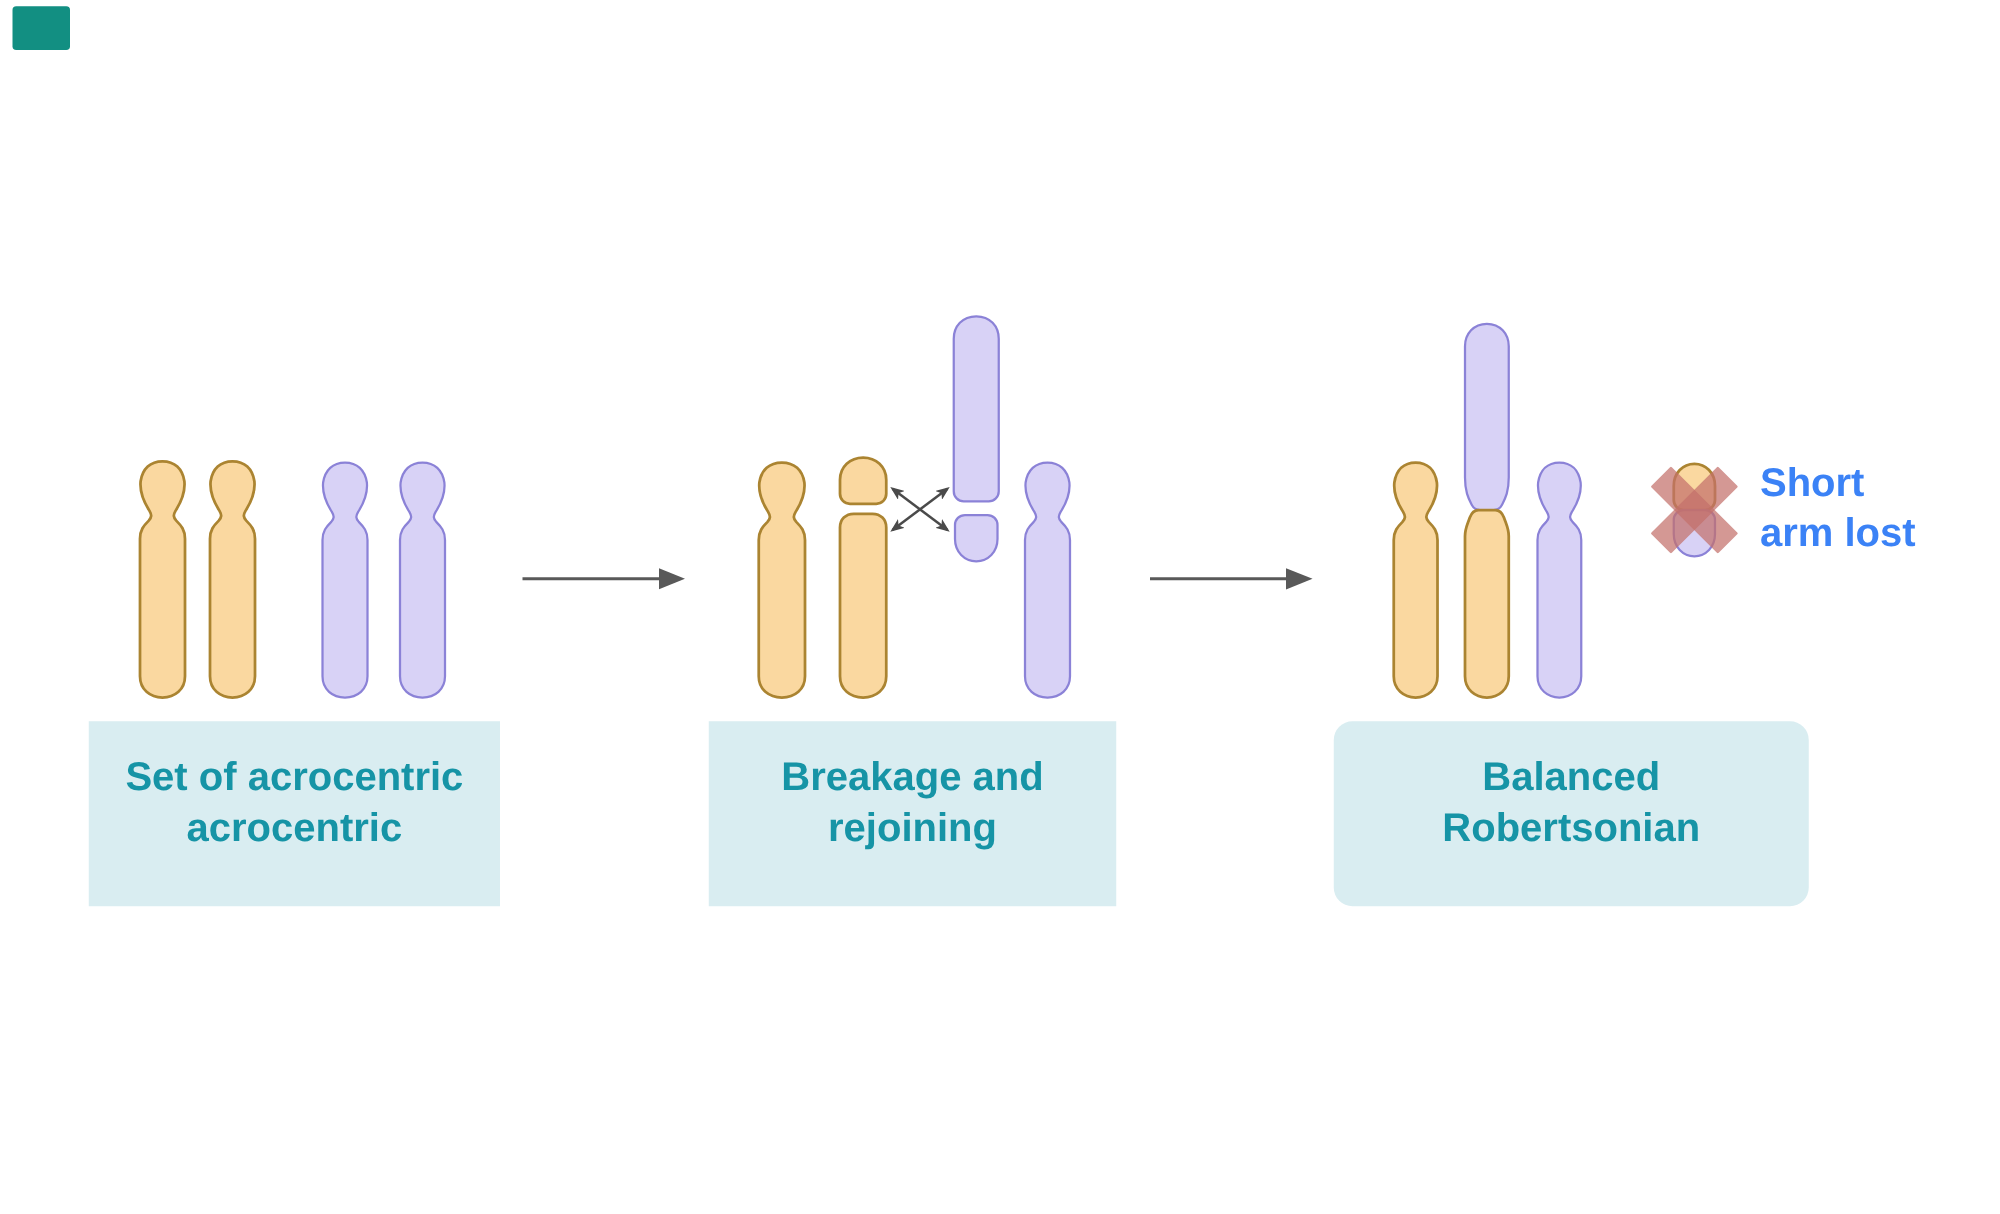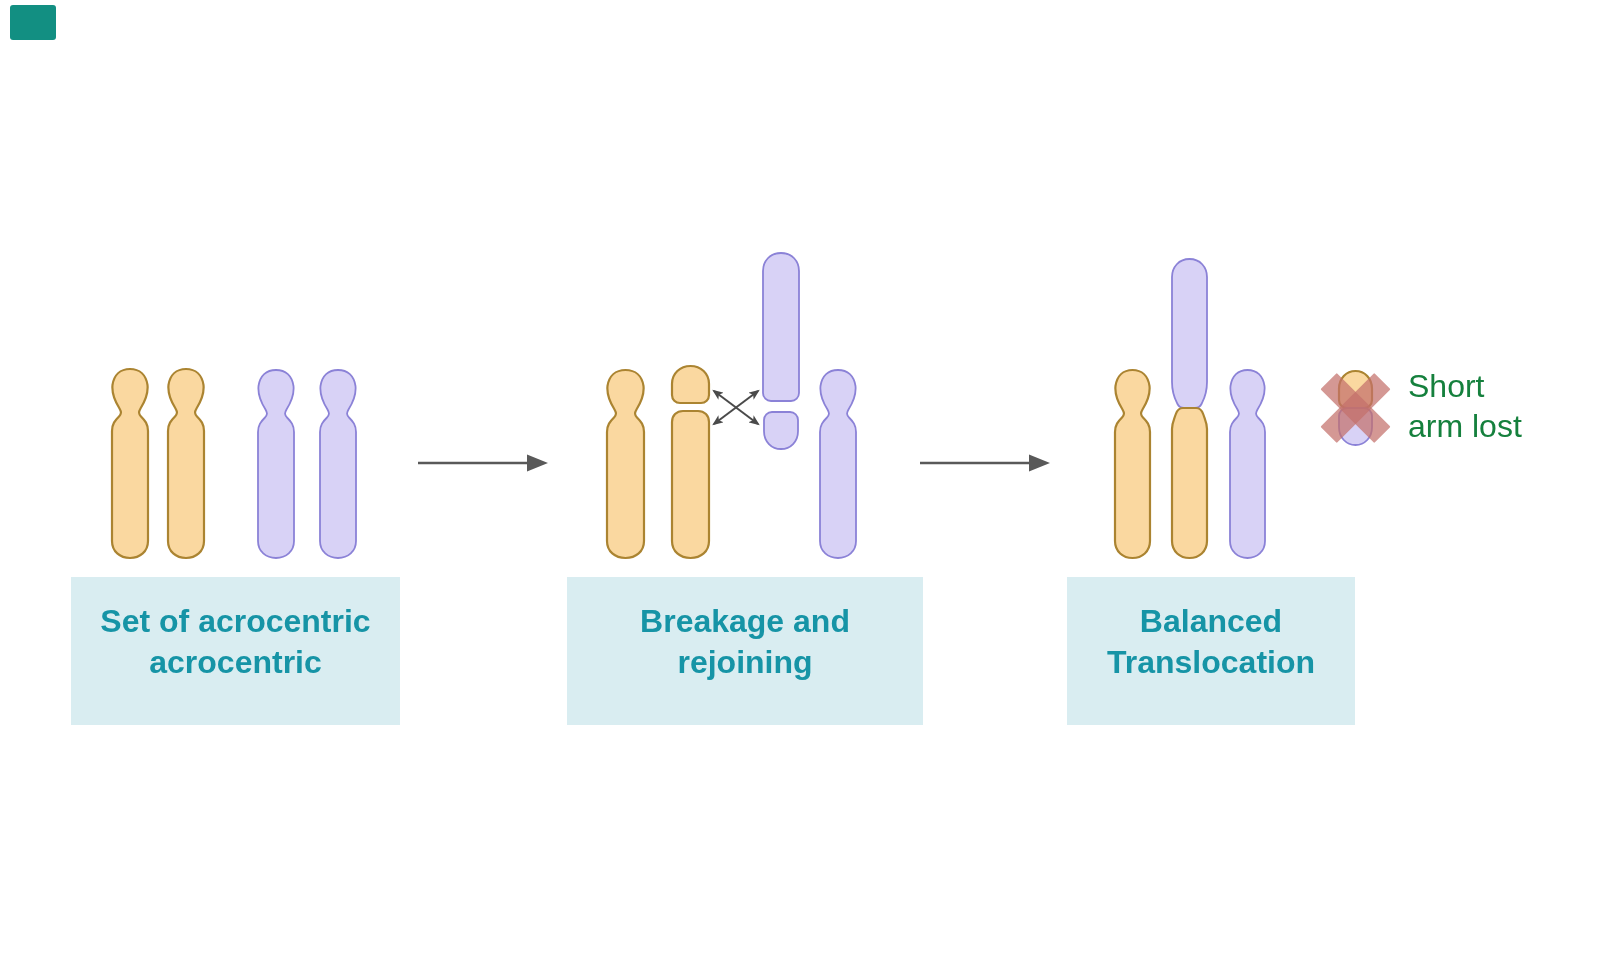--- a/index.html
+++ b/index.html
@@ -21,25 +21,25 @@
   .label-box{
     position:absolute;background:var(--label-box-bg,#D9EDF1);
     display:flex;flex-direction:column;align-items:center;justify-content:center;
     padding-bottom:18px;box-sizing:border-box;
   }
   .label-line{
     color:var(--label-text,#1694A6);font-weight:700;font-size:32px;line-height:41px;
     text-align:center;white-space:pre-wrap;
   }
   .box1{left:71px;top:577px;width:329px;height:148px;}
-  .box2{left:567px;top:577px;width:356px;height:148px;}
-  .box3{left:1067px;top:577px;width:288px;height:148px;}
+  .box2{left:567px;top:577px;width:326px;height:148px;}
+  .box3{left:1067px;top:577px;width:380px;height:148px;border-radius:15px;}
   .annotation{
     position:absolute;left:1408px;top:366px;
-    color:#15803d;font-size:32px;line-height:40px;font-weight:400;
+    color:#3b82f6;font-size:32px;line-height:40px;font-weight:700;
   }
 </style>
 </head>
 <body>
 
 <div class="canvas">
 
   <div class="corner-swatch"></div>
 
   <svg class="art" width="1600" height="971" viewBox="0 0 1600 971">
@@ -92,21 +92,21 @@
     <div class="label-line">acrocentric</div>
   </div>
 
   <div class="label-box box2">
     <div class="label-line">Breakage and</div>
     <div class="label-line">rejoining</div>
   </div>
 
   <div class="label-box box3">
     <div class="label-line">Balanced</div>
-    <div class="label-line">Translocation</div>
+    <div class="label-line">Robertsonian</div>
   </div>
 
   <div class="annotation">
     <div>Short</div>
     <div>arm lost</div>
   </div>
 
 </div>
 
 </body></html>

